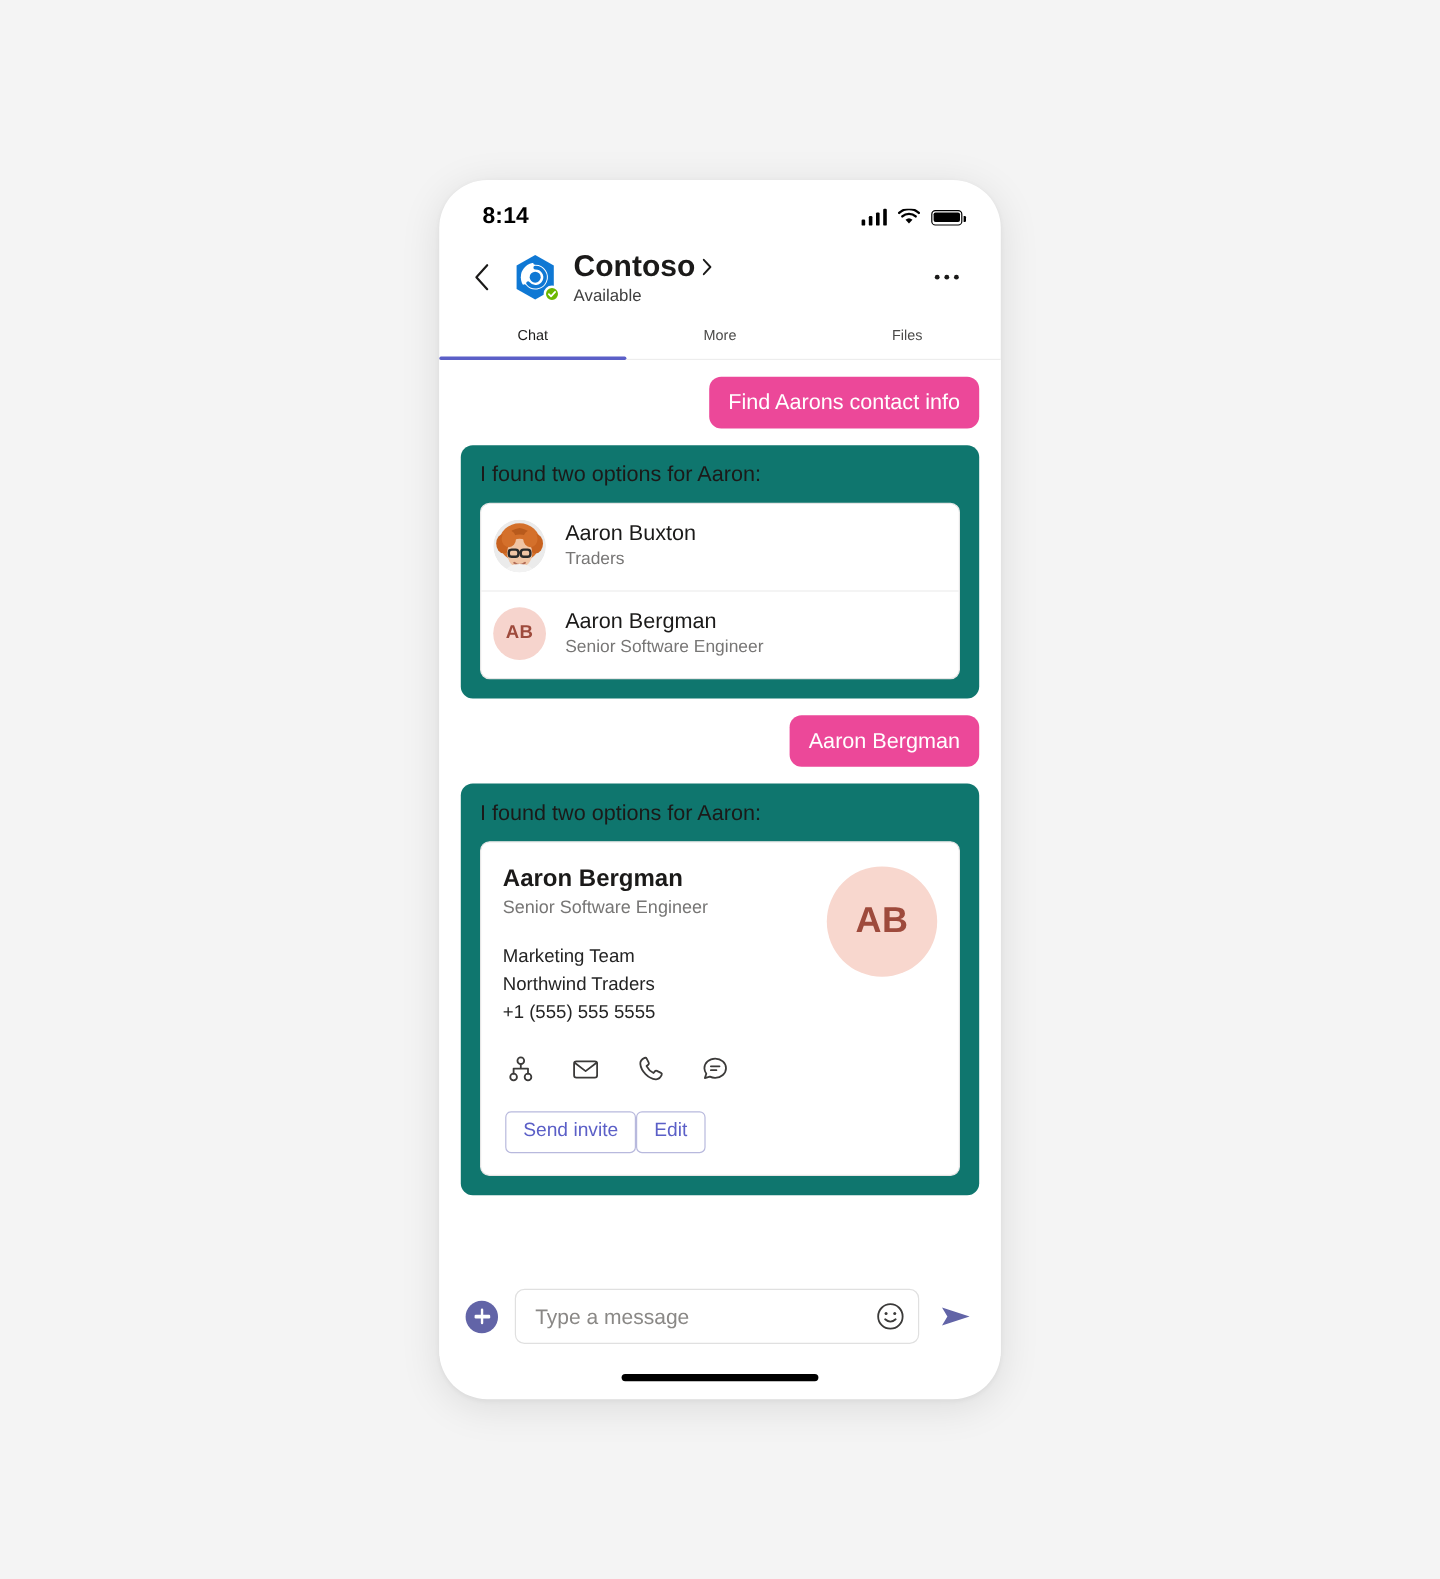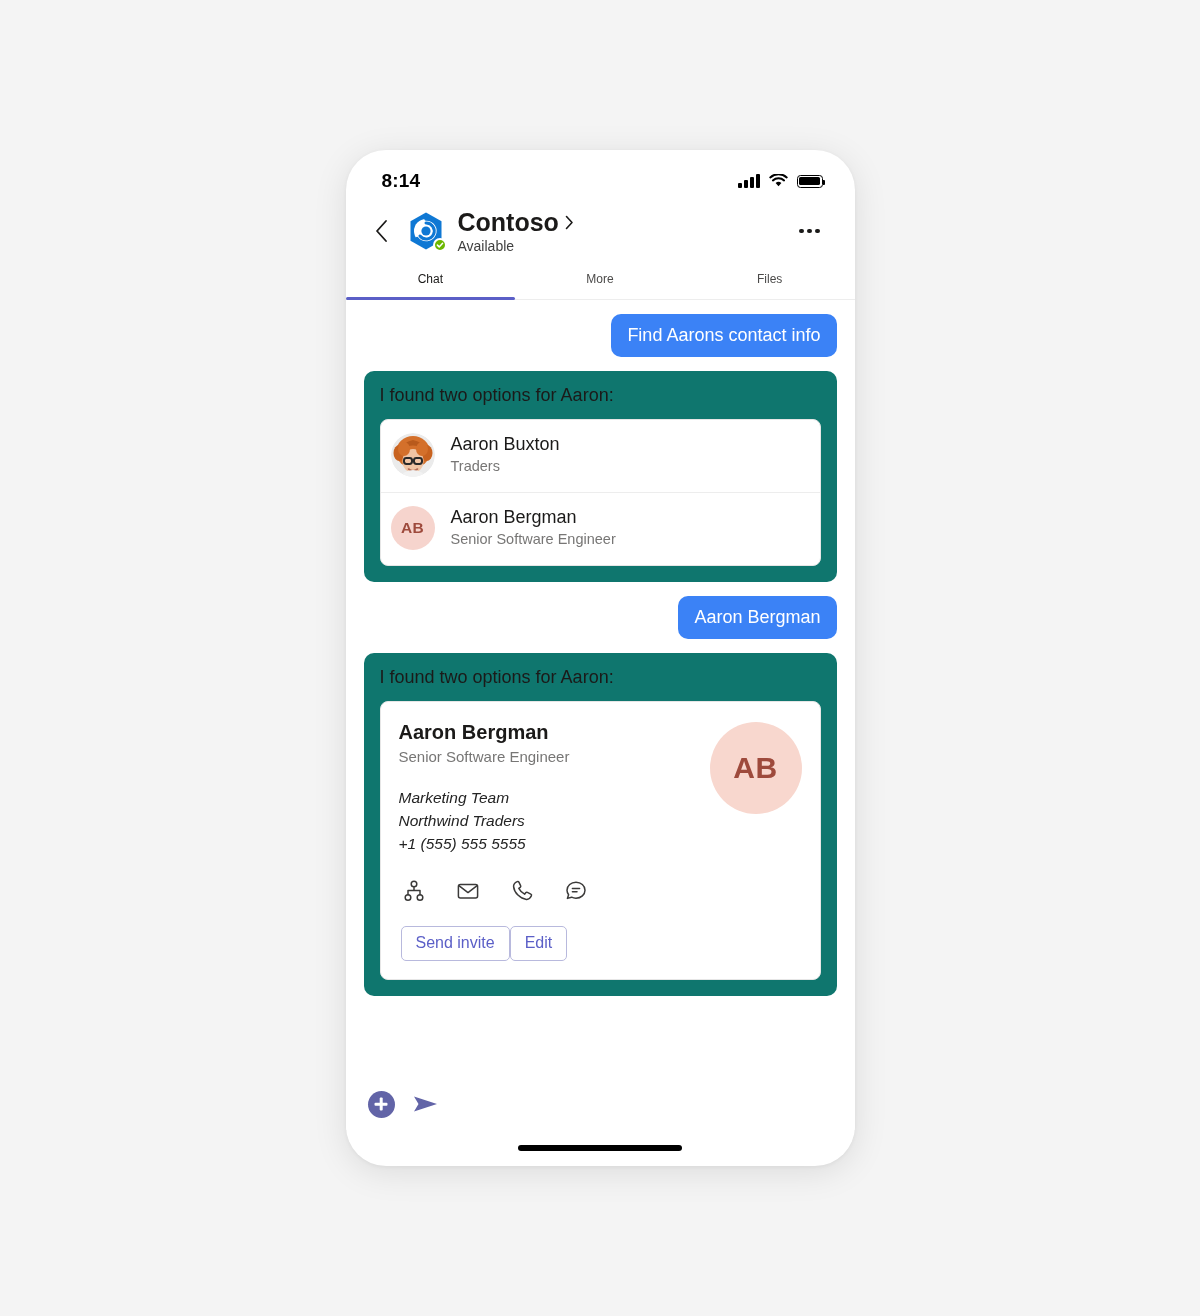--- a/index.html
+++ b/index.html
@@ -10,21 +10,21 @@
     -webkit-font-smoothing: antialiased;
   }
   .stage {
     width: 1200px; height: 1316px;
     display: flex; align-items: center; justify-content: center;
   }
 
   
   .phone {
     position: relative;
-    width: 509px; height: 1016px;
+    width: 468px; height: 1016px;
     background: #ffffff;
     border-radius: 40px;
     box-shadow: 0 6px 34px rgba(0,0,0,0.10), 0 1px 4px rgba(0,0,0,0.05);
     overflow: hidden;
     display: flex; flex-direction: column;
   }
 
   
   .statusbar {
     height: 52px; flex: 0 0 52px;
@@ -103,21 +103,21 @@
     overflow: hidden;
     padding: 14px 0 0;
     display:flex; flex-direction:column;
     background:#fff;
   }
   .row { display:flex; padding: 0 18px; margin-bottom: 14px; }
   .row.right { justify-content: flex-end; }
   .row.left { justify-content: flex-start; }
 
   .bubble-out {
-    background:#3b82f6; color:#fff;
+    background:#ec4899; color:#fff;
     border-radius: 10px;
     padding: 10px 16px 11px;
     font-size: 18px; line-height: 1.25;
     max-width: 86%;
   }
 
   
   .card-wrap {
     background:#0f766e;
     border-radius: 10px;
@@ -149,21 +149,21 @@
     font-size: 15.5px; font-weight: bold; letter-spacing:.3px;
   }
 
   
   .detail { padding: 18px 18px 18px; position:relative; }
   .detail-head { display:flex; align-items:flex-start; }
   .detail-left { flex:1 1 auto; min-width:0; padding-right: 8px; }
   .d-name { font-size: 20px; font-weight:bold; color:#1b1a19; line-height:1.2; }
   .d-role { font-size: 15px; color:#777675; margin-top:4px; line-height:1.2; }
   .d-lines { margin-top: 20px; }
-  .d-line { font-size: 15.5px; color:#242424; line-height: 1.5; font-style: italic; }
+  .d-line { font-size: 15.5px; color:#242424; line-height: 1.5; }
   .av-big {
     width: 92px; height: 92px; border-radius:50%; flex:0 0 92px;
     background:#f8d7ce; color:#9e4a3c;
     display:flex; align-items:center; justify-content:center;
     font-size: 30px; font-weight:bold; letter-spacing:.5px;
     margin-top: 2px;
   }
 
   .icon-row { display:flex; gap: 28px; margin-top: 22px; padding-left: 2px; }
   .icon-btn { width:26px; height:26px; display:flex; align-items:center; justify-content:center; }
@@ -395,20 +395,31 @@
               </div>
             </div>
           </div>
         </div>
       </div>
 
     </div>
 
     <div class="composer">
       <div class="plus"></div>
+      <div class="input-wrap">
+        <div class="input-ph">Type a message</div>
+        <div class="emoji">
+          <svg width="26" height="26" viewBox="0 0 26 26">
+            <circle cx="13" cy="13" r="10.2" fill="none" stroke="#3b3a39" stroke-width="1.5"></circle>
+            <circle cx="9.4" cy="10.6" r="1.25" fill="#3b3a39"></circle>
+            <circle cx="16.6" cy="10.6" r="1.25" fill="#3b3a39"></circle>
+            <path d="M8.6 15.4 Q13 19.4 17.4 15.4" fill="none" stroke="#3b3a39" stroke-width="1.5" stroke-linecap="round"></path>
+          </svg>
+        </div>
+      </div>
       <div class="send">
         <svg width="30" height="30" viewBox="0 0 30 30">
           <path d="M4 7.5 L27 15 L4 22.5 L8.5 15 Z" fill="#6264a7"></path>
         </svg>
       </div>
     </div>
 
     <div class="home-area">
       <div class="home-bar"></div>
     </div>

